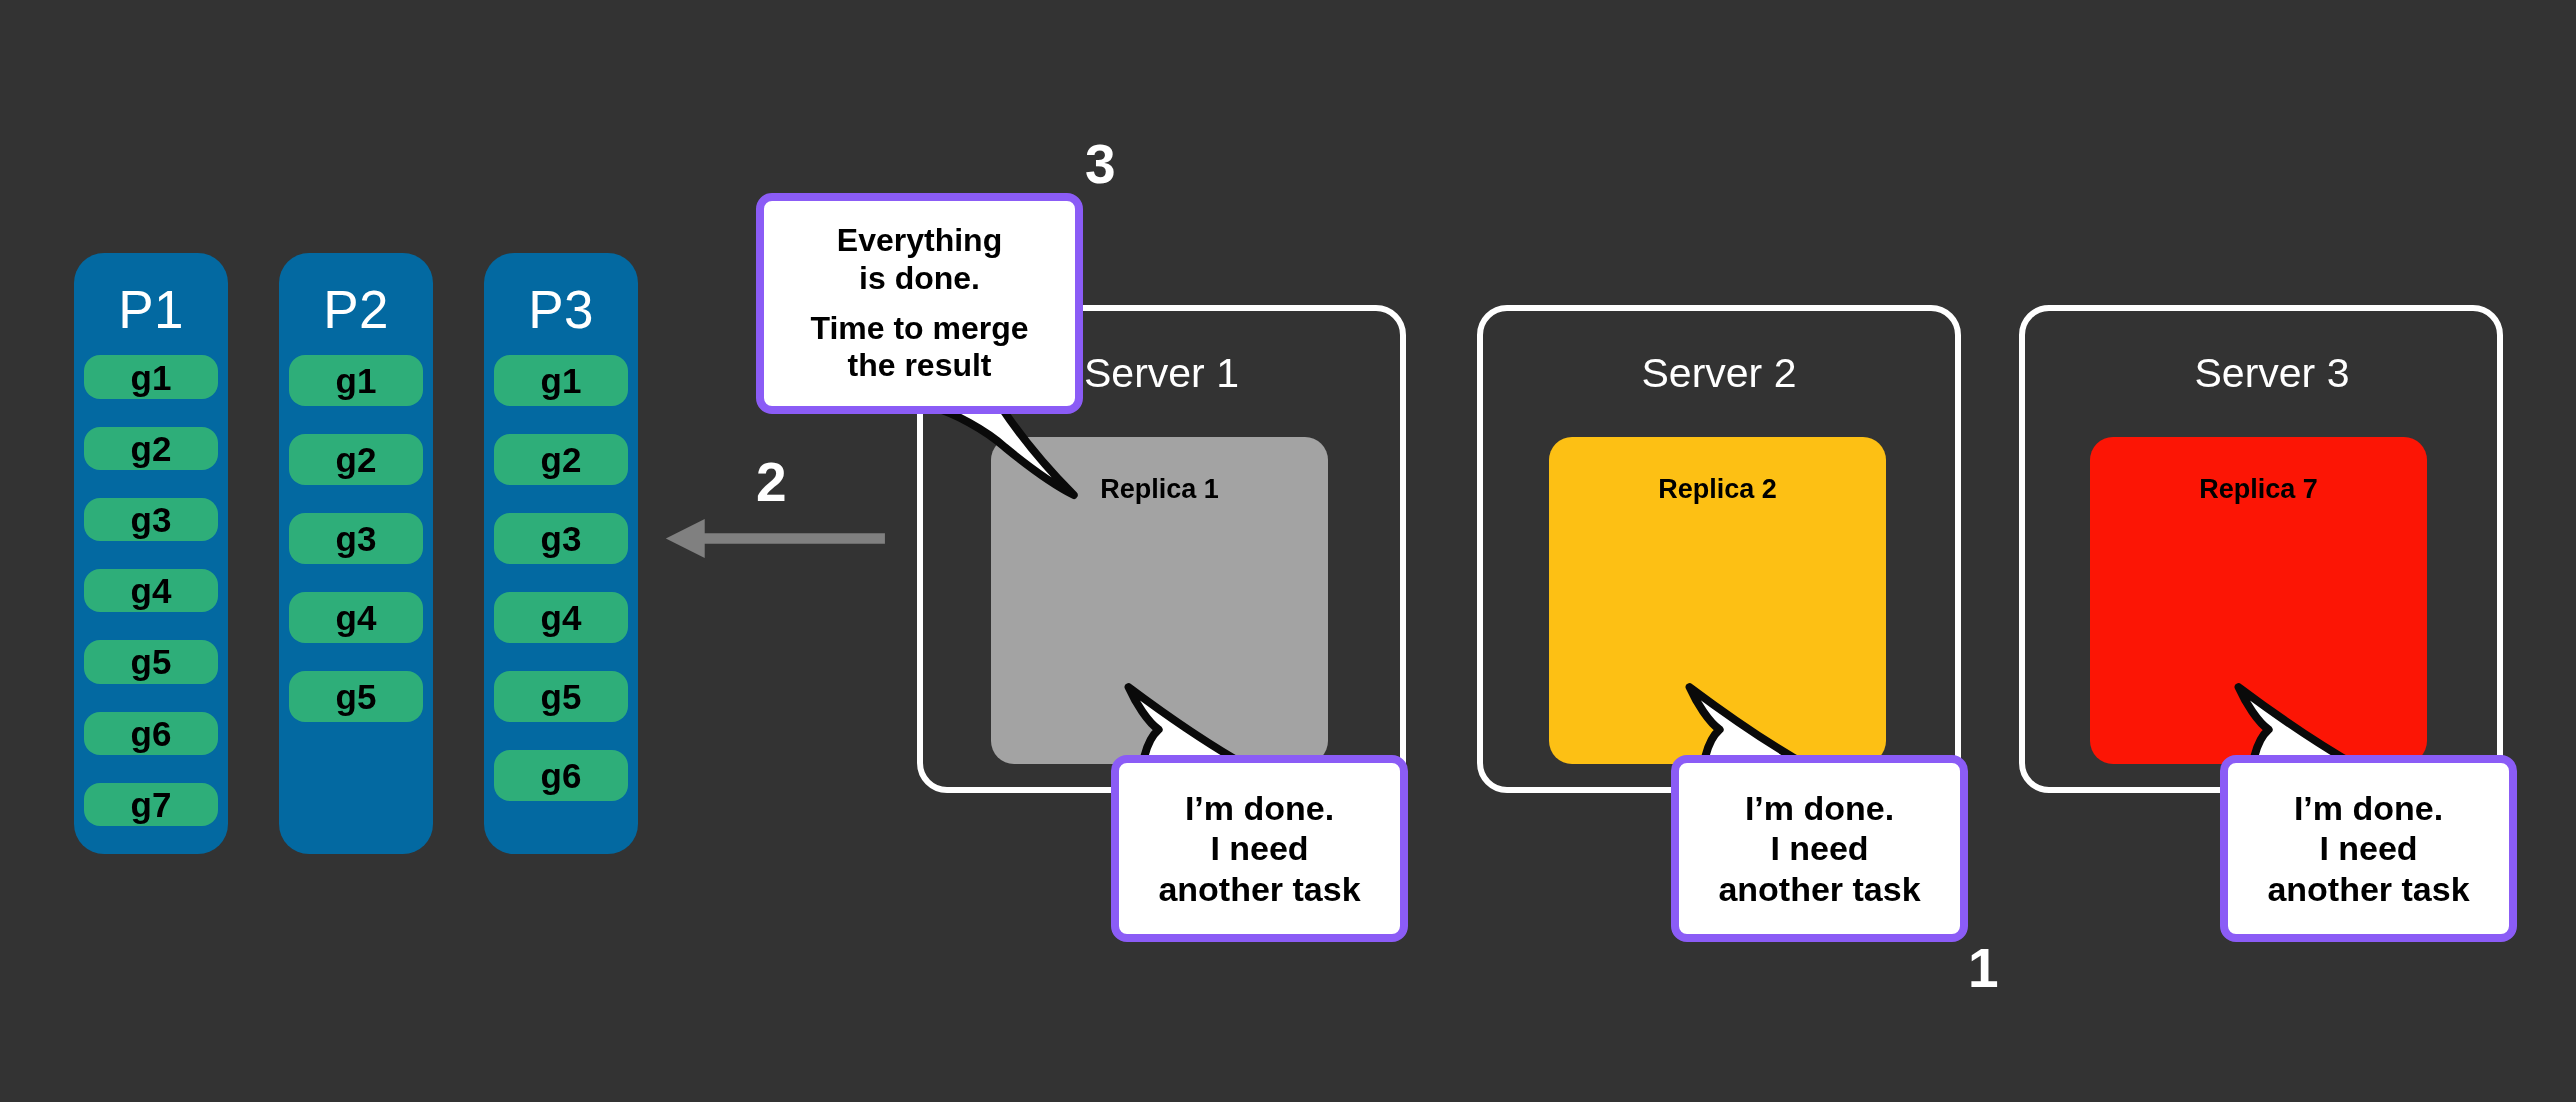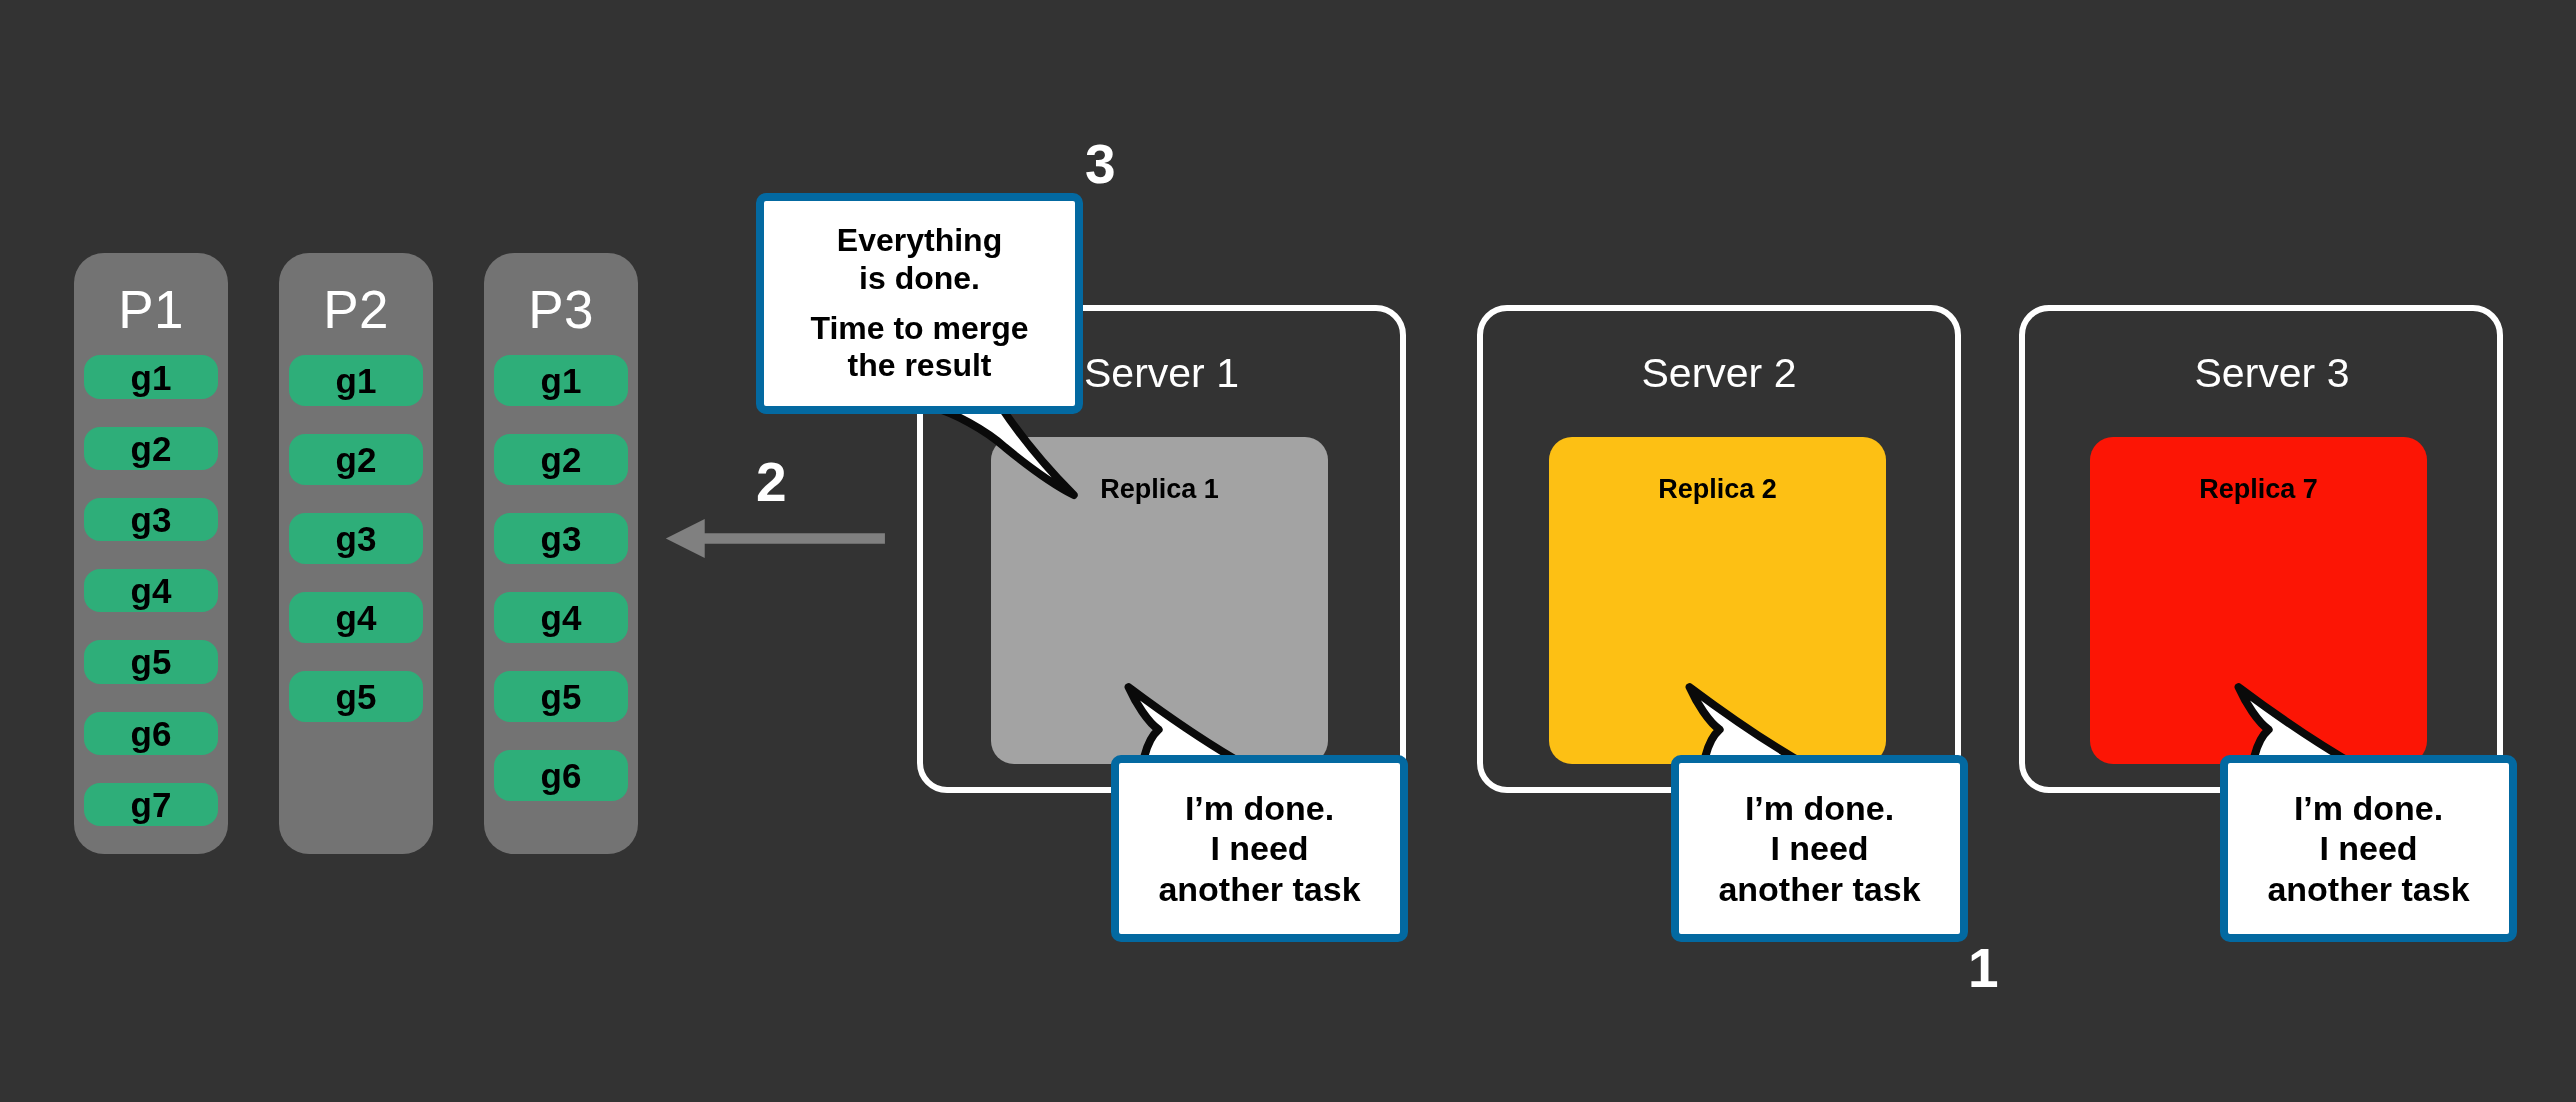--- a/index.html
+++ b/index.html
@@ -14,21 +14,21 @@
     position: relative;
     width: 2576px;
     height: 1102px;
     background: #333333;
     overflow: hidden;
   }
 
   
   .pcol {
     position: absolute;
-    background: #737373;
+    background: #0369a1;
     border-radius: 30px;
     display: flex;
     flex-direction: column;
     align-items: center;
     box-sizing: border-box;
   }
   .pcol-title {
     color: #ffffff;
     font-size: 53px;
     font-weight: 400;
@@ -100,22 +100,22 @@
     font-weight: 700;
     margin-top: 39px;
     line-height: 1;
     user-select: none;
   }
 
   
   .bubble {
     position: absolute;
     background: #ffffff;
-    border: 8px solid #0369a1;
-    border-radius: 10px;
+    border: 8px solid #8b5cf6;
+    border-radius: 16px;
     box-sizing: border-box;
     display: flex;
     flex-direction: column;
     align-items: center;
     justify-content: center;
   }
   .bubble-line {
     color: #000000;
     font-weight: 700;
     line-height: 1.18;

